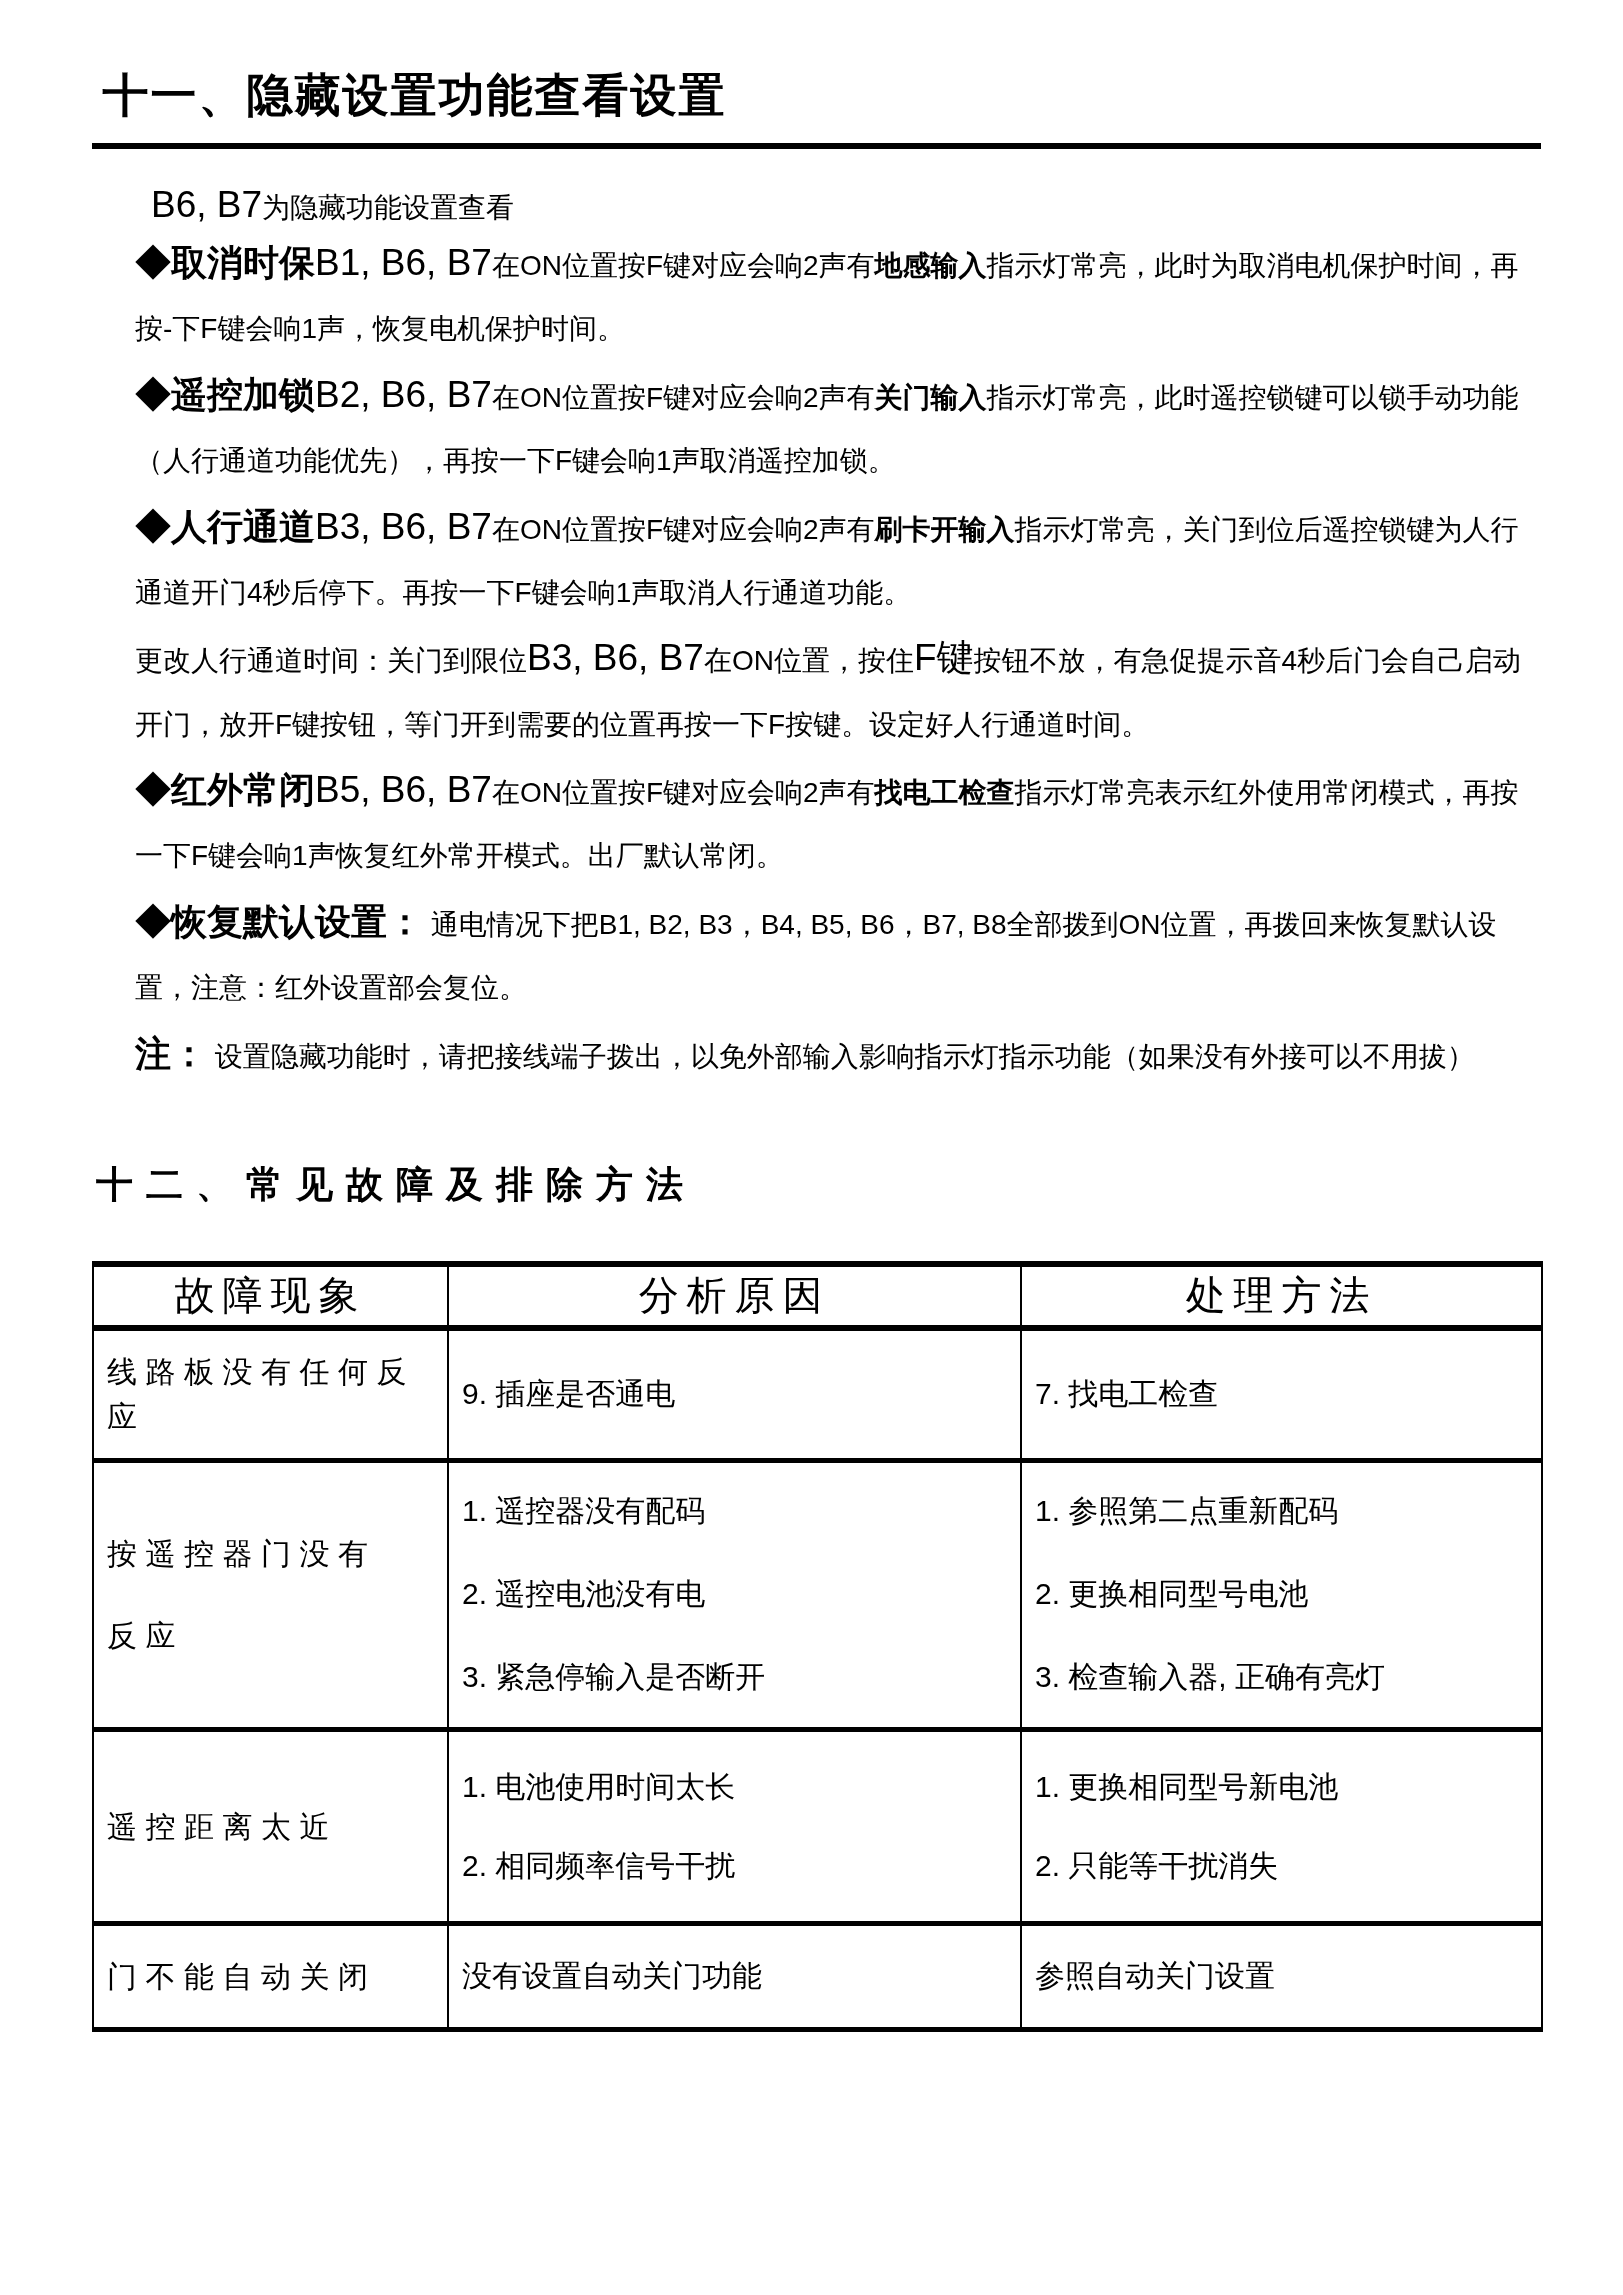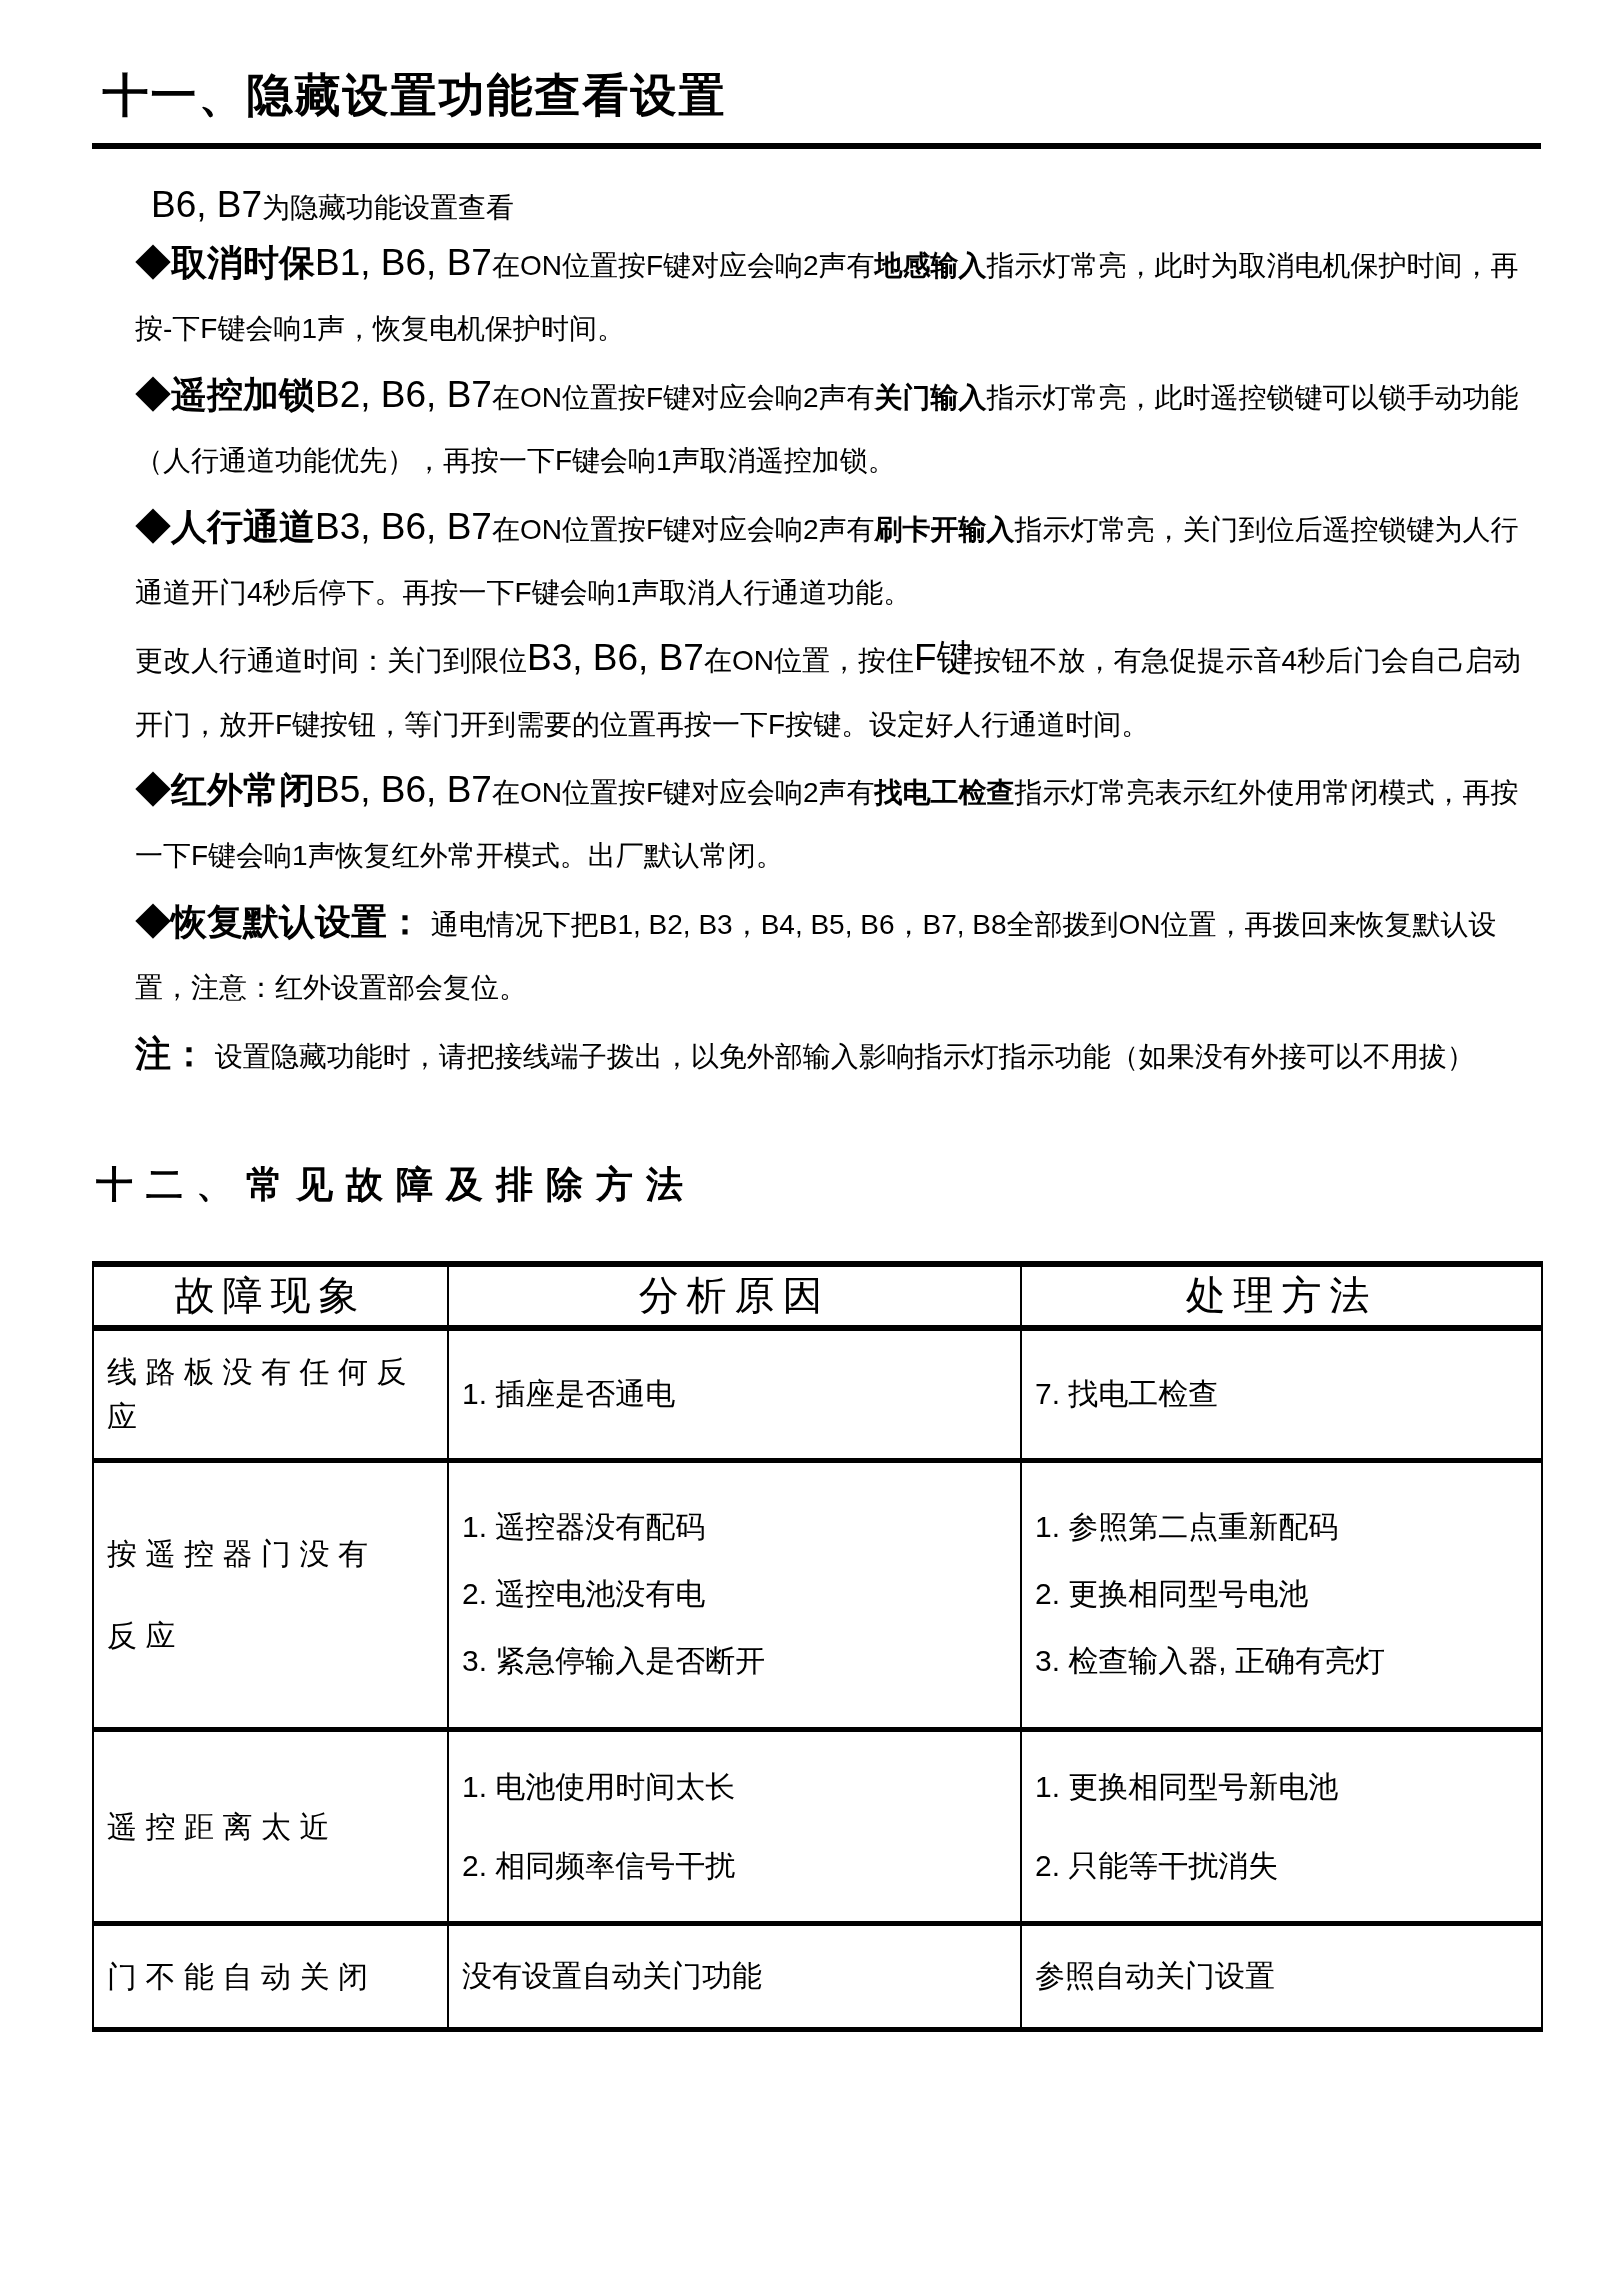--- a/index.html
+++ b/index.html
@@ -72,21 +72,21 @@
     border-top:5.9px solid #000000;
     border-bottom:5.9px solid #000000;
     vertical-align:middle;
     padding:14.4px 7.9px 14.4px 13px;
   }
   td.sym{letter-spacing:8.5px;line-height:1.5;}
   tbody tr:nth-child(1) td{height:98px;}
   tbody tr:nth-child(2) td{height:236px;}
   tbody tr:nth-child(3) td{height:160px;}
   tbody tr:nth-child(4) td{height:72px;}
-  .cell-item + .cell-item{margin-top:26px;}
+  .cell-item + .cell-item{margin-top:42px;}
   tbody tr:nth-child(3) .cell-item + .cell-item{margin-top:38px;}
   .sym-line + .sym-line{margin-top:0;}
   tbody tr:nth-child(2) .sym-line + .sym-line{margin-top:37px;}
 </style>
 </head>
 <body>
 
 <div class="page">
 
   <h1 class="h1">十一、隐藏设置功能查看设置</h1>
@@ -118,21 +118,21 @@
           <th>分析原因</th>
           <th>处理方法</th>
         </tr>
     </thead>
     <tbody>
         <tr>
           <td class="sym">
             <div class="sym-line">线路板没有任何反应</div>
           </td>
           <td>
-            <div class="cell-item">1. 插座是否通电</div>
+            <div class="cell-item">9. 插座是否通电</div>
           </td>
           <td>
             <div class="cell-item">7. 找电工检查</div>
           </td>
         </tr>
         <tr>
           <td class="sym">
             <div class="sym-line">按遥控器门没有</div>
             <div class="sym-line">反应</div>
           </td>

